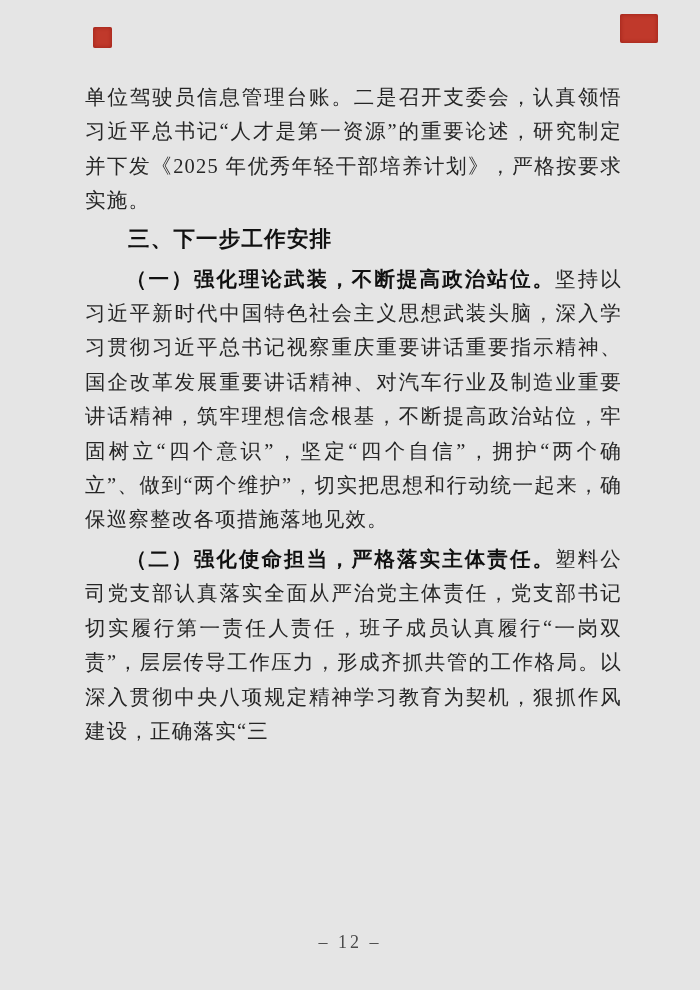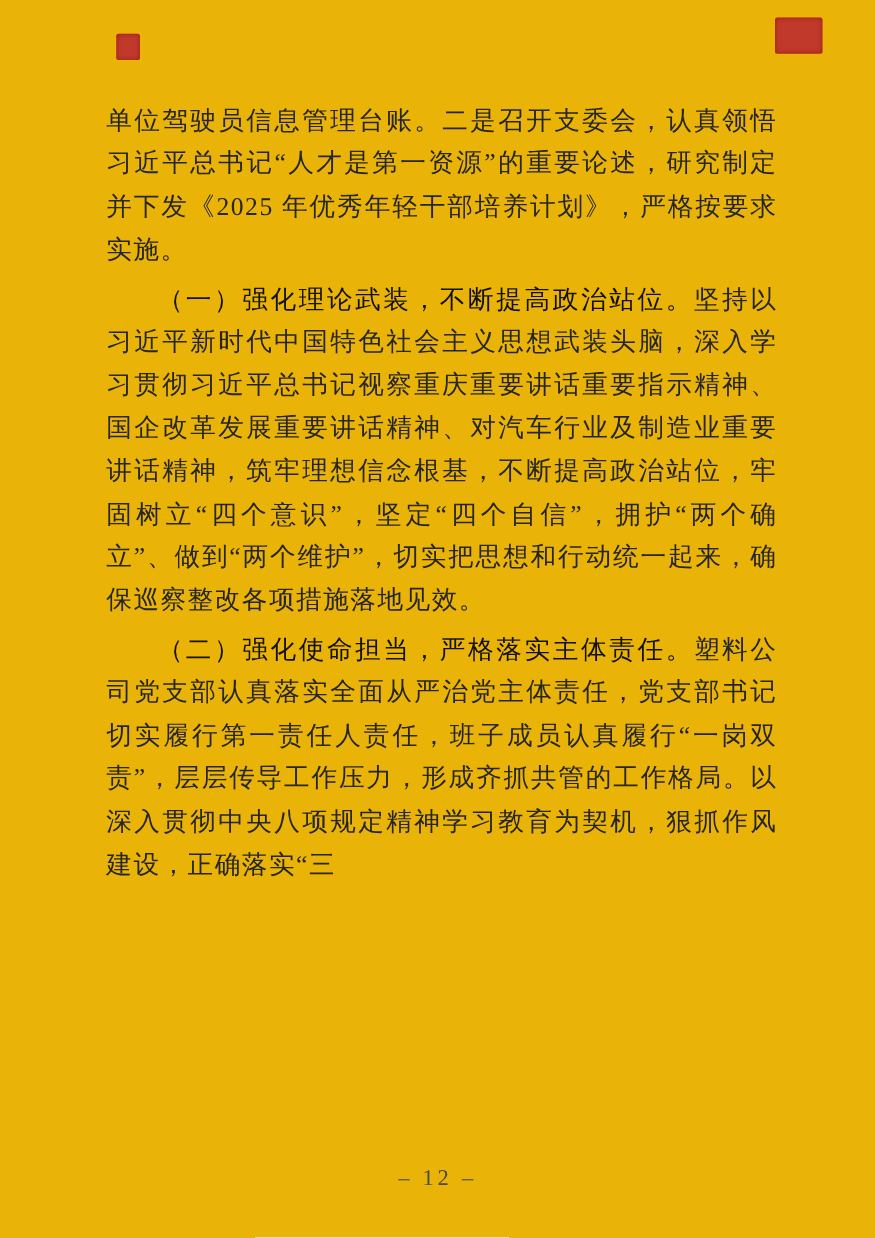--- a/index.html
+++ b/index.html
@@ -4,21 +4,21 @@
 <style>
   html, body {
     margin: 0;
     padding: 0;
     background: #ffffff;
   }
   .page {
     position: relative;
     width: 700px;
     height: 990px;
-    background: #eab308;
+    background: #e5e5e5;
     overflow: hidden;
     font-family: "Liberation Serif", "DejaVu Serif", serif;
     color: #262626;
   }
   .scan-mark {
     position: absolute;
     background: #c0392b;
     border-radius: 2px;
     box-shadow: inset 0 0 4px rgba(120, 10, 5, 0.55);
   }
@@ -59,21 +59,21 @@
     margin: 4px 0 3px 0;
     font-size: 21.5px;
     line-height: 35px;
     letter-spacing: 1.2px;
     text-indent: 2em;
     font-weight: 700;
     color: #111111;
     font-family: "Liberation Sans", "DejaVu Sans", sans-serif;
   }
   .lead {
-    font-weight: 400;
+    font-weight: 700;
     color: #111111;
     font-family: "Liberation Sans", "DejaVu Sans", sans-serif;
   }
   .footer {
     position: absolute;
     left: 0;
     right: 0;
     top: 932px;
     text-align: center;
     font-size: 18px;
@@ -87,20 +87,21 @@
 
 <div class="page">
 
   <div class="scan-mark left"></div>
   <div class="scan-mark right"></div>
 
   <div class="content">
 
     <p class="para continued">单位驾驶员信息管理台账。二是召开支委会，认真领悟习近平总书记“人才是第一资源”的重要论述，研究制定并下发《2025 年优秀年轻干部培养计划》，严格按要求实施。</p>
 
+    <h3 class="heading">三、下一步工作安排</h3>
 
 
     <p class="para item"><span class="lead">（一）强化理论武装，不断提高政治站位。</span><span>坚持以习近平新时代中国特色社会主义思想武装头脑，深入学习贯彻习近平总书记视察重庆重要讲话重要指示精神、国企改革发展重要讲话精神、对汽车行业及制造业重要讲话精神，筑牢理想信念根基，不断提高政治站位，牢固树立“四个意识”，坚定“四个自信”，拥护“两个确立”、做到“两个维护”，切实把思想和行动统一起来，确保巡察整改各项措施落地见效。</span></p>
 
     <p class="para item"><span class="lead">（二）强化使命担当，严格落实主体责任。</span><span>塑料公司党支部认真落实全面从严治党主体责任，党支部书记切实履行第一责任人责任，班子成员认真履行“一岗双责”，层层传导工作压力，形成齐抓共管的工作格局。以深入贯彻中央八项规定精神学习教育为契机，狠抓作风建设，正确落实“三</span></p>
 
   </div>
 
   <div class="footer">– 12 –</div>
 

